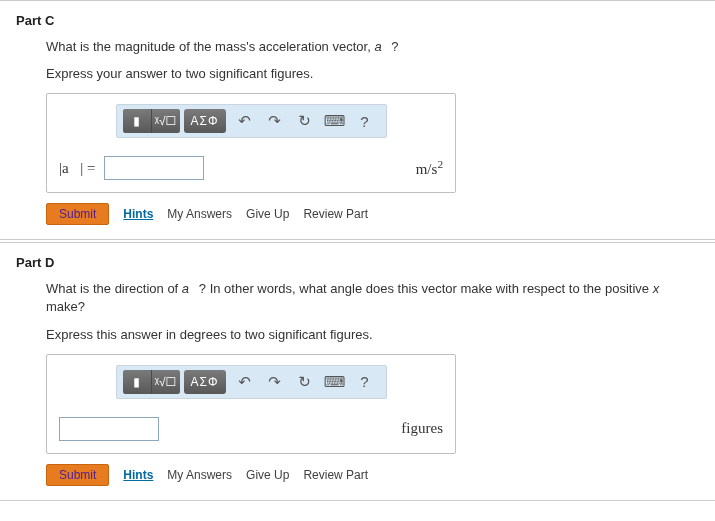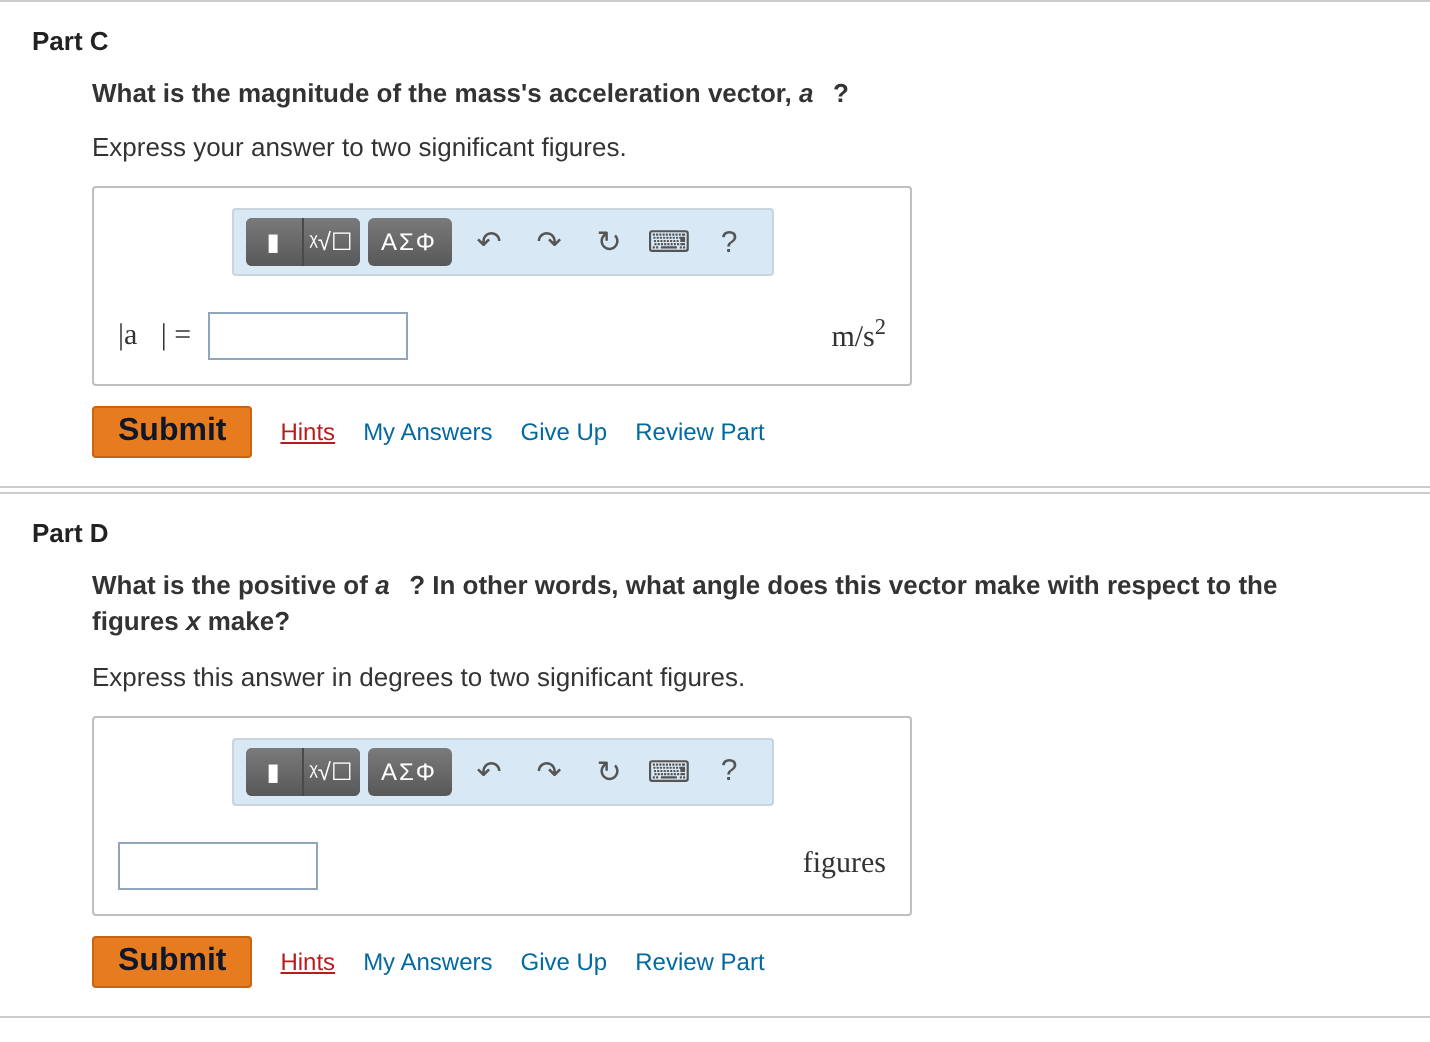--- a/index.html
+++ b/index.html
@@ -22,21 +22,20 @@
     font-size: 13px;
     padding: 4px 16px 6px 16px;
     color: #222;
   }
   .part-body {
     padding: 0 16px 0 46px;
   }
   .question {
     margin: 4px 0 10px 0;
     line-height: 1.4;
-    font-weight: bold;
   }
   .instruction {
     font-weight: normal;
     margin-bottom: 12px;
   }
   .answer-box {
     border: 1px solid #bfbfbf;
     border-radius: 2px;
     padding: 10px 12px 12px 12px;
     width: 410px;
@@ -111,37 +110,37 @@
     text-align: center;
   }
   .action-row {
     margin-top: 10px;
     display: flex;
     align-items: center;
     gap: 14px;
   }
   .submit-btn {
     background: #e77b1f;
-    color: #0f172a;
-    font-weight: bold;
-    font-size: 16px;
+    color: #4c1d95;
+    font-weight: normal;
+    font-size: 12px;
     border: 1px solid #c9640f;
     border-radius: 2px;
     padding: 3px 12px;
     cursor: pointer;
   }
   .link {
+    color: #404040;
+    font-size: 12px;
+    cursor: pointer;
+  }
+  .link.hl {
     color: #0369a1;
-    font-size: 12px;
-    cursor: pointer;
-  }
-  .link.hl {
-    color: #b91c1c;
     text-decoration: underline;
-    font-weight: normal;
+    font-weight: bold;
   }
   .vec { font-style: italic; }
   sup, sub { font-size: 0.75em; }
   .italic { font-style: italic; }
 </style>
 </head>
 <body>
 
 <div class="part">
   <div class="part-header">Part C</div>
@@ -180,21 +179,21 @@
       <span class="link">Give Up</span>
       <span class="link">Review Part</span>
     </div>
   </div>
 </div>
 
 <div class="part">
   <div class="part-header">Part D</div>
   <div class="part-body">
     <div class="question">
-      <span>What is the positive of </span><span class="vec">a⃗</span><span>? In other words, what angle does this vector make with respect to the figures </span><span class="italic">x</span><span> make?</span>
+      <span>What is the direction of </span><span class="vec">a⃗</span><span>? In other words, what angle does this vector make with respect to the positive </span><span class="italic">x</span><span> make?</span>
     </div>
     <div class="instruction">Express this answer in degrees to two significant figures.</div>
 
     <div class="answer-box">
       <div class="toolbar">
         <div class="tool-cluster">
           <div class="tool-btn">▮</div>
           <div class="tool-btn">ᵡ√☐</div>
         </div>
         <div class="tool-cluster">

